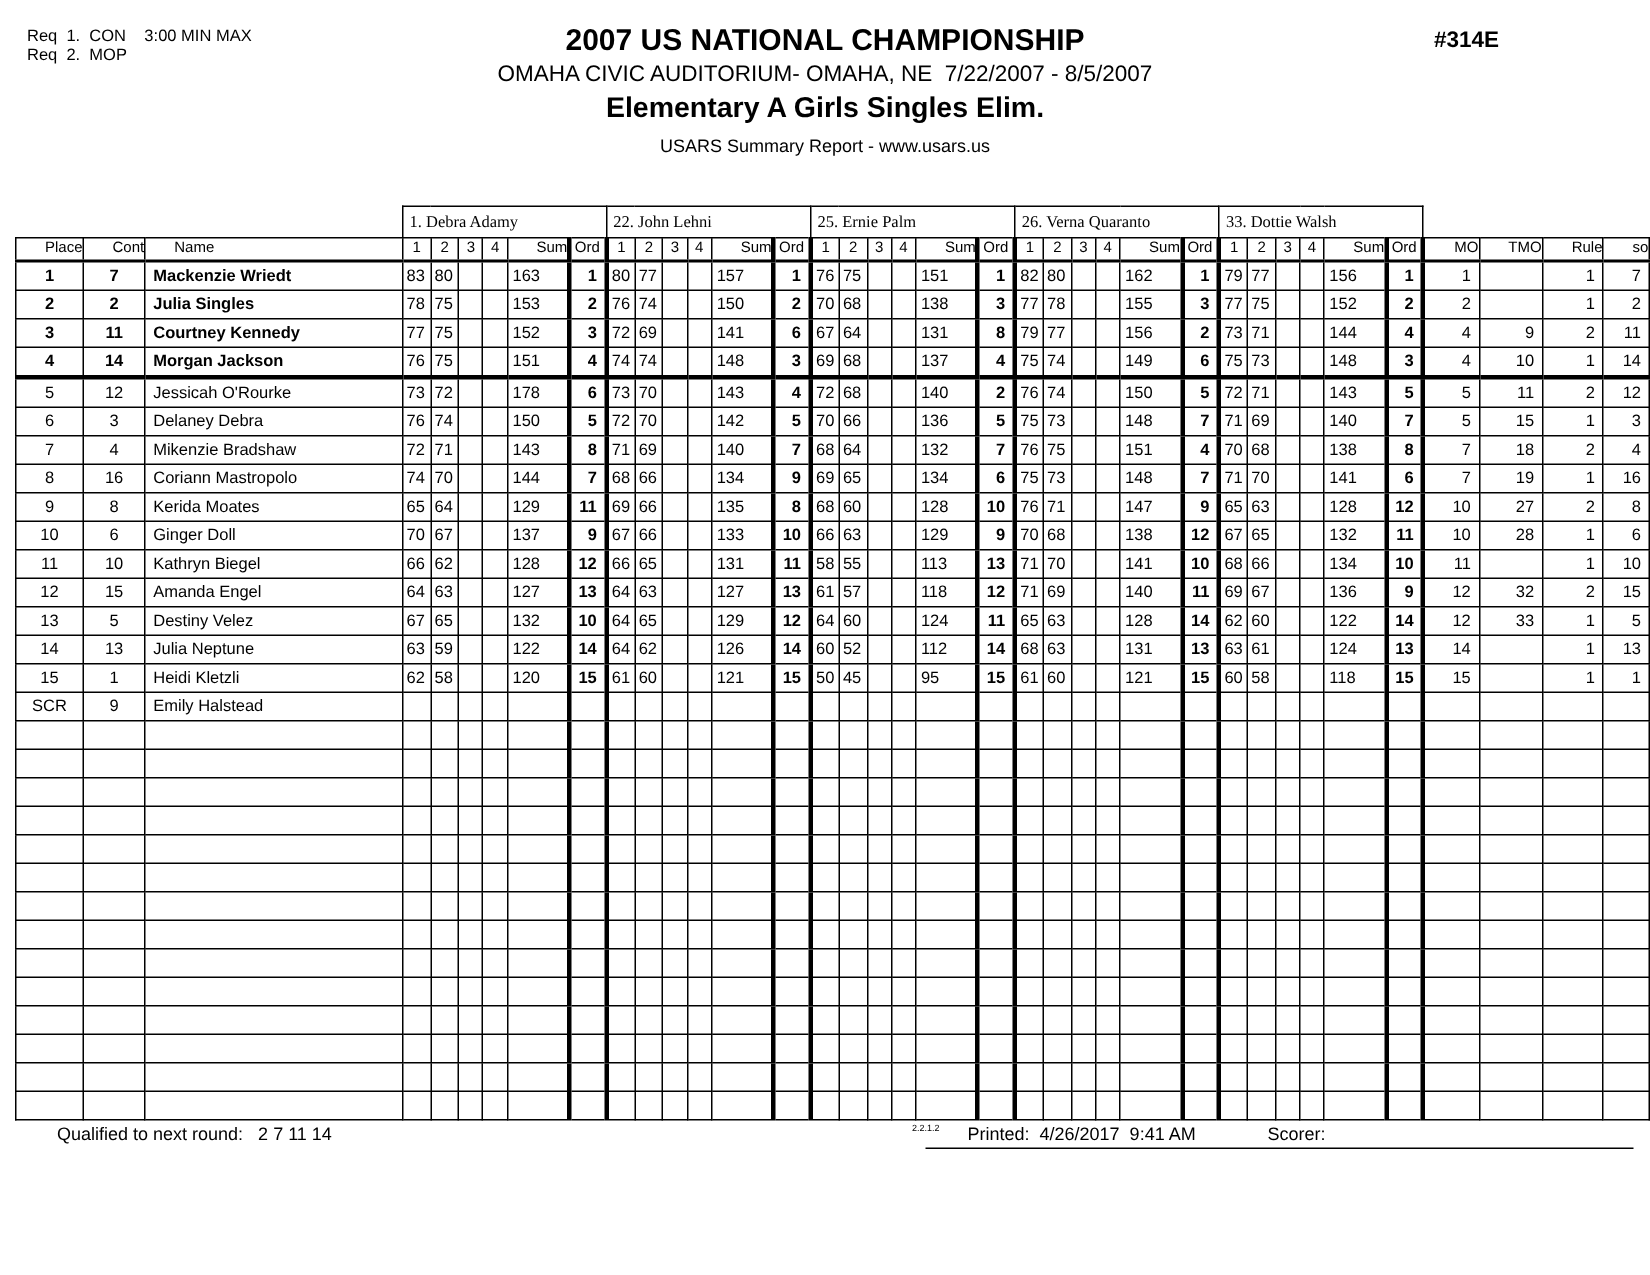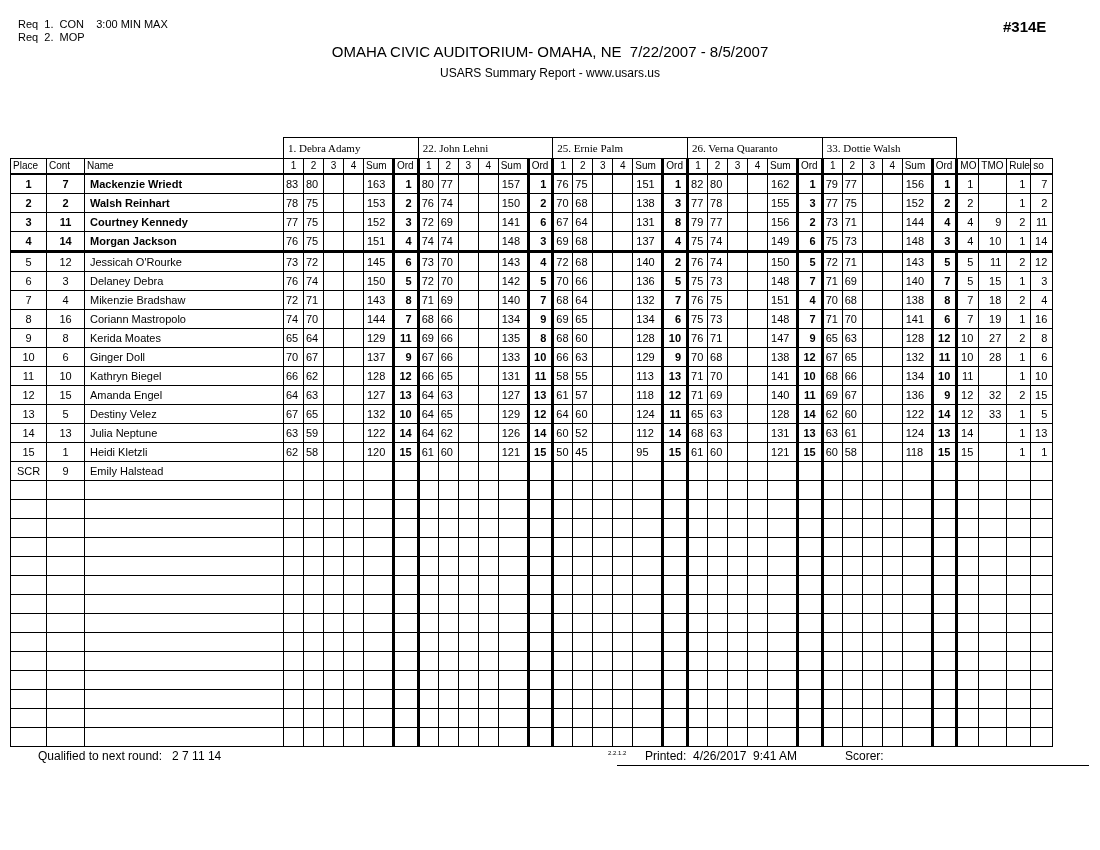--- a/index.html
+++ b/index.html
@@ -2,32 +2,32 @@
 <html><head>
 <meta charset="utf-8">
 <style>
   html,body{margin:0;padding:0;background:#fff;}
   .page{position:relative;width:1100px;height:850px;background:#fff;
         font-family:"Liberation Sans",sans-serif;color:#000;}
   .pre{white-space:pre;}
   .req-block{position:absolute;left:18px;top:18px;font-size:11px;line-height:13px;}
   .titles{position:absolute;left:0;top:14px;width:1100px;text-align:center;}
   .title-main{font-size:20px;font-weight:bold;line-height:26px;}
-  .title-venue{font-size:15px;line-height:20px;margin-top:28px;}
+  .title-venue{font-size:15px;line-height:20px;}
   .title-event{font-size:19px;font-weight:bold;line-height:26px;}
   .title-report{font-size:12px;line-height:22px;}
-  .heat-number{position:absolute;left:1003px;top:18px;font-size:15px;font-weight:bold;}
+  .heat-number{position:absolute;left:956px;top:18px;font-size:15px;font-weight:bold;}
 
   #score-table{border-collapse:collapse;table-layout:fixed;position:absolute;left:10px;top:137px;}
   #score-table td{border:1px solid #000;height:18px;line-height:18px;padding:0;
         font-size:11px;white-space:nowrap;overflow:hidden;}
   #score-table td.sp{border:none;}
   #score-table td.judge{text-align:left;padding-left:4px;height:20px;line-height:20px;font-family:Liberation Serif, serif;}
   #score-table tr.subrow td{border-bottom:2px solid #000;height:14px;line-height:14px;
-        font-size:10px;text-align:left;padding-left:2px;}
+        font-size:10px;text-align:left;padding-left:19px;}
   #score-table tr.subrow td.hc{text-align:center;padding-left:0;}
   #score-table tr.subrow td.ord{font-weight:normal;text-align:center;padding-left:2px;padding-right:3px;}
   #score-table td.ord{border-left:3px solid #000;border-right:3px solid #000;
         font-weight:bold;text-align:right;padding-right:5px;}
   #score-table td.s{text-align:left;padding-left:2px;}
   #score-table td.sum{text-align:left;padding-left:3px;}
   #score-table td.c{text-align:center;}
   #score-table td.name{text-align:left;padding-left:5px;}
   #score-table td.r{text-align:right;padding-right:5px;}
   #score-table tr.cutoff td{border-bottom:3px solid #000;}
@@ -42,21 +42,23 @@
 </head>
 <body>
 
 <div class="page">
   <div class="req-block">
     <div class="pre">Req  1.  CON    3:00 MIN MAX</div>
     <div class="pre">Req  2.  MOP</div>
   </div>
 
   <div class="titles">
+    <div class="title-main">2007 US NATIONAL CHAMPIONSHIP</div>
     <div class="title-venue pre">OMAHA CIVIC AUDITORIUM- OMAHA, NE  7/22/2007 - 8/5/2007</div>
+    <div class="title-event">Elementary A Girls Singles Elim.</div>
     <div class="title-report">USARS Summary Report - www.usars.us</div>
   </div>
 
   <div class="heat-number">#314E</div>
 
   <table id="score-table">
       <colgroup>
         <col style="width: 36px;">
         <col style="width: 38px;">
         <col style="width: 199px;">
@@ -179,21 +181,21 @@
           <td class="sum">156</td>
           <td class="ord">1</td>
           <td class="r">1</td>
           <td class="r"></td>
           <td class="r">1</td>
           <td class="r">7</td>
         </tr>
         <tr class="boldrow">
           <td class="c">2</td>
           <td class="c">2</td>
-          <td class="name">Walsh Reinhart</td>
+          <td class="name">Julia Singles</td>
           <td class="s">78</td>
           <td class="s">75</td>
           <td class="s"></td>
           <td class="s"></td>
           <td class="sum">153</td>
           <td class="ord">2</td>
           <td class="s">76</td>
           <td class="s">74</td>
           <td class="s"></td>
           <td class="s"></td>
@@ -301,21 +303,21 @@
           <td class="r">14</td>
         </tr>
         <tr>
           <td class="c">5</td>
           <td class="c">12</td>
           <td class="name">Jessicah O'Rourke</td>
           <td class="s">73</td>
           <td class="s">72</td>
           <td class="s"></td>
           <td class="s"></td>
-          <td class="sum">145</td>
+          <td class="sum">178</td>
           <td class="ord">6</td>
           <td class="s">73</td>
           <td class="s">70</td>
           <td class="s"></td>
           <td class="s"></td>
           <td class="sum">143</td>
           <td class="ord">4</td>
           <td class="s">72</td>
           <td class="s">68</td>
           <td class="s"></td>

